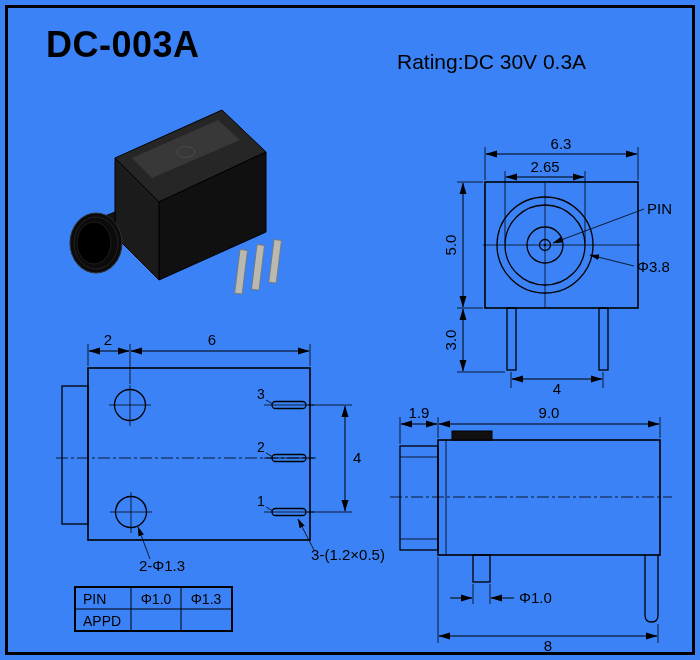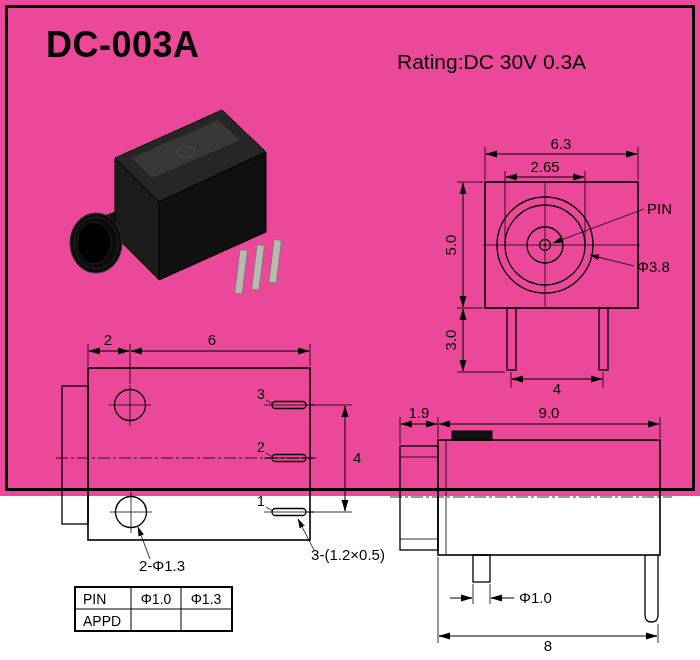--- a/index.html
+++ b/index.html
@@ -1,16 +1,16 @@
 <!DOCTYPE html>
 <html><head>
 <meta charset="utf-8">
 <style>
   html,body{margin:0;padding:0;width:700px;height:660px;background:#ffffff;overflow:hidden;}
-  #page{position:relative;width:700px;height:496px;background:#ec4899;}
+  #page{position:relative;width:700px;height:660px;background:#3b82f6;}
   #frame{position:absolute;inset:5px;border:3px solid #000;pointer-events:none;}
   svg{position:absolute;top:0;left:0;}
   svg text{font-family:"Liberation Sans",sans-serif;fill:#000;}
   .title{font-size:36px;font-weight:bold;letter-spacing:.5px;}
   .t21{font-size:21px;}
   .t15{font-size:15px;}
   .t14{font-size:14px;}
   .ol{fill:none;stroke:#000;stroke-width:1.6;}
   .olm{fill:none;stroke:#000;stroke-width:1.3;}
   .thin{fill:none;stroke:#000;stroke-width:.75;}

